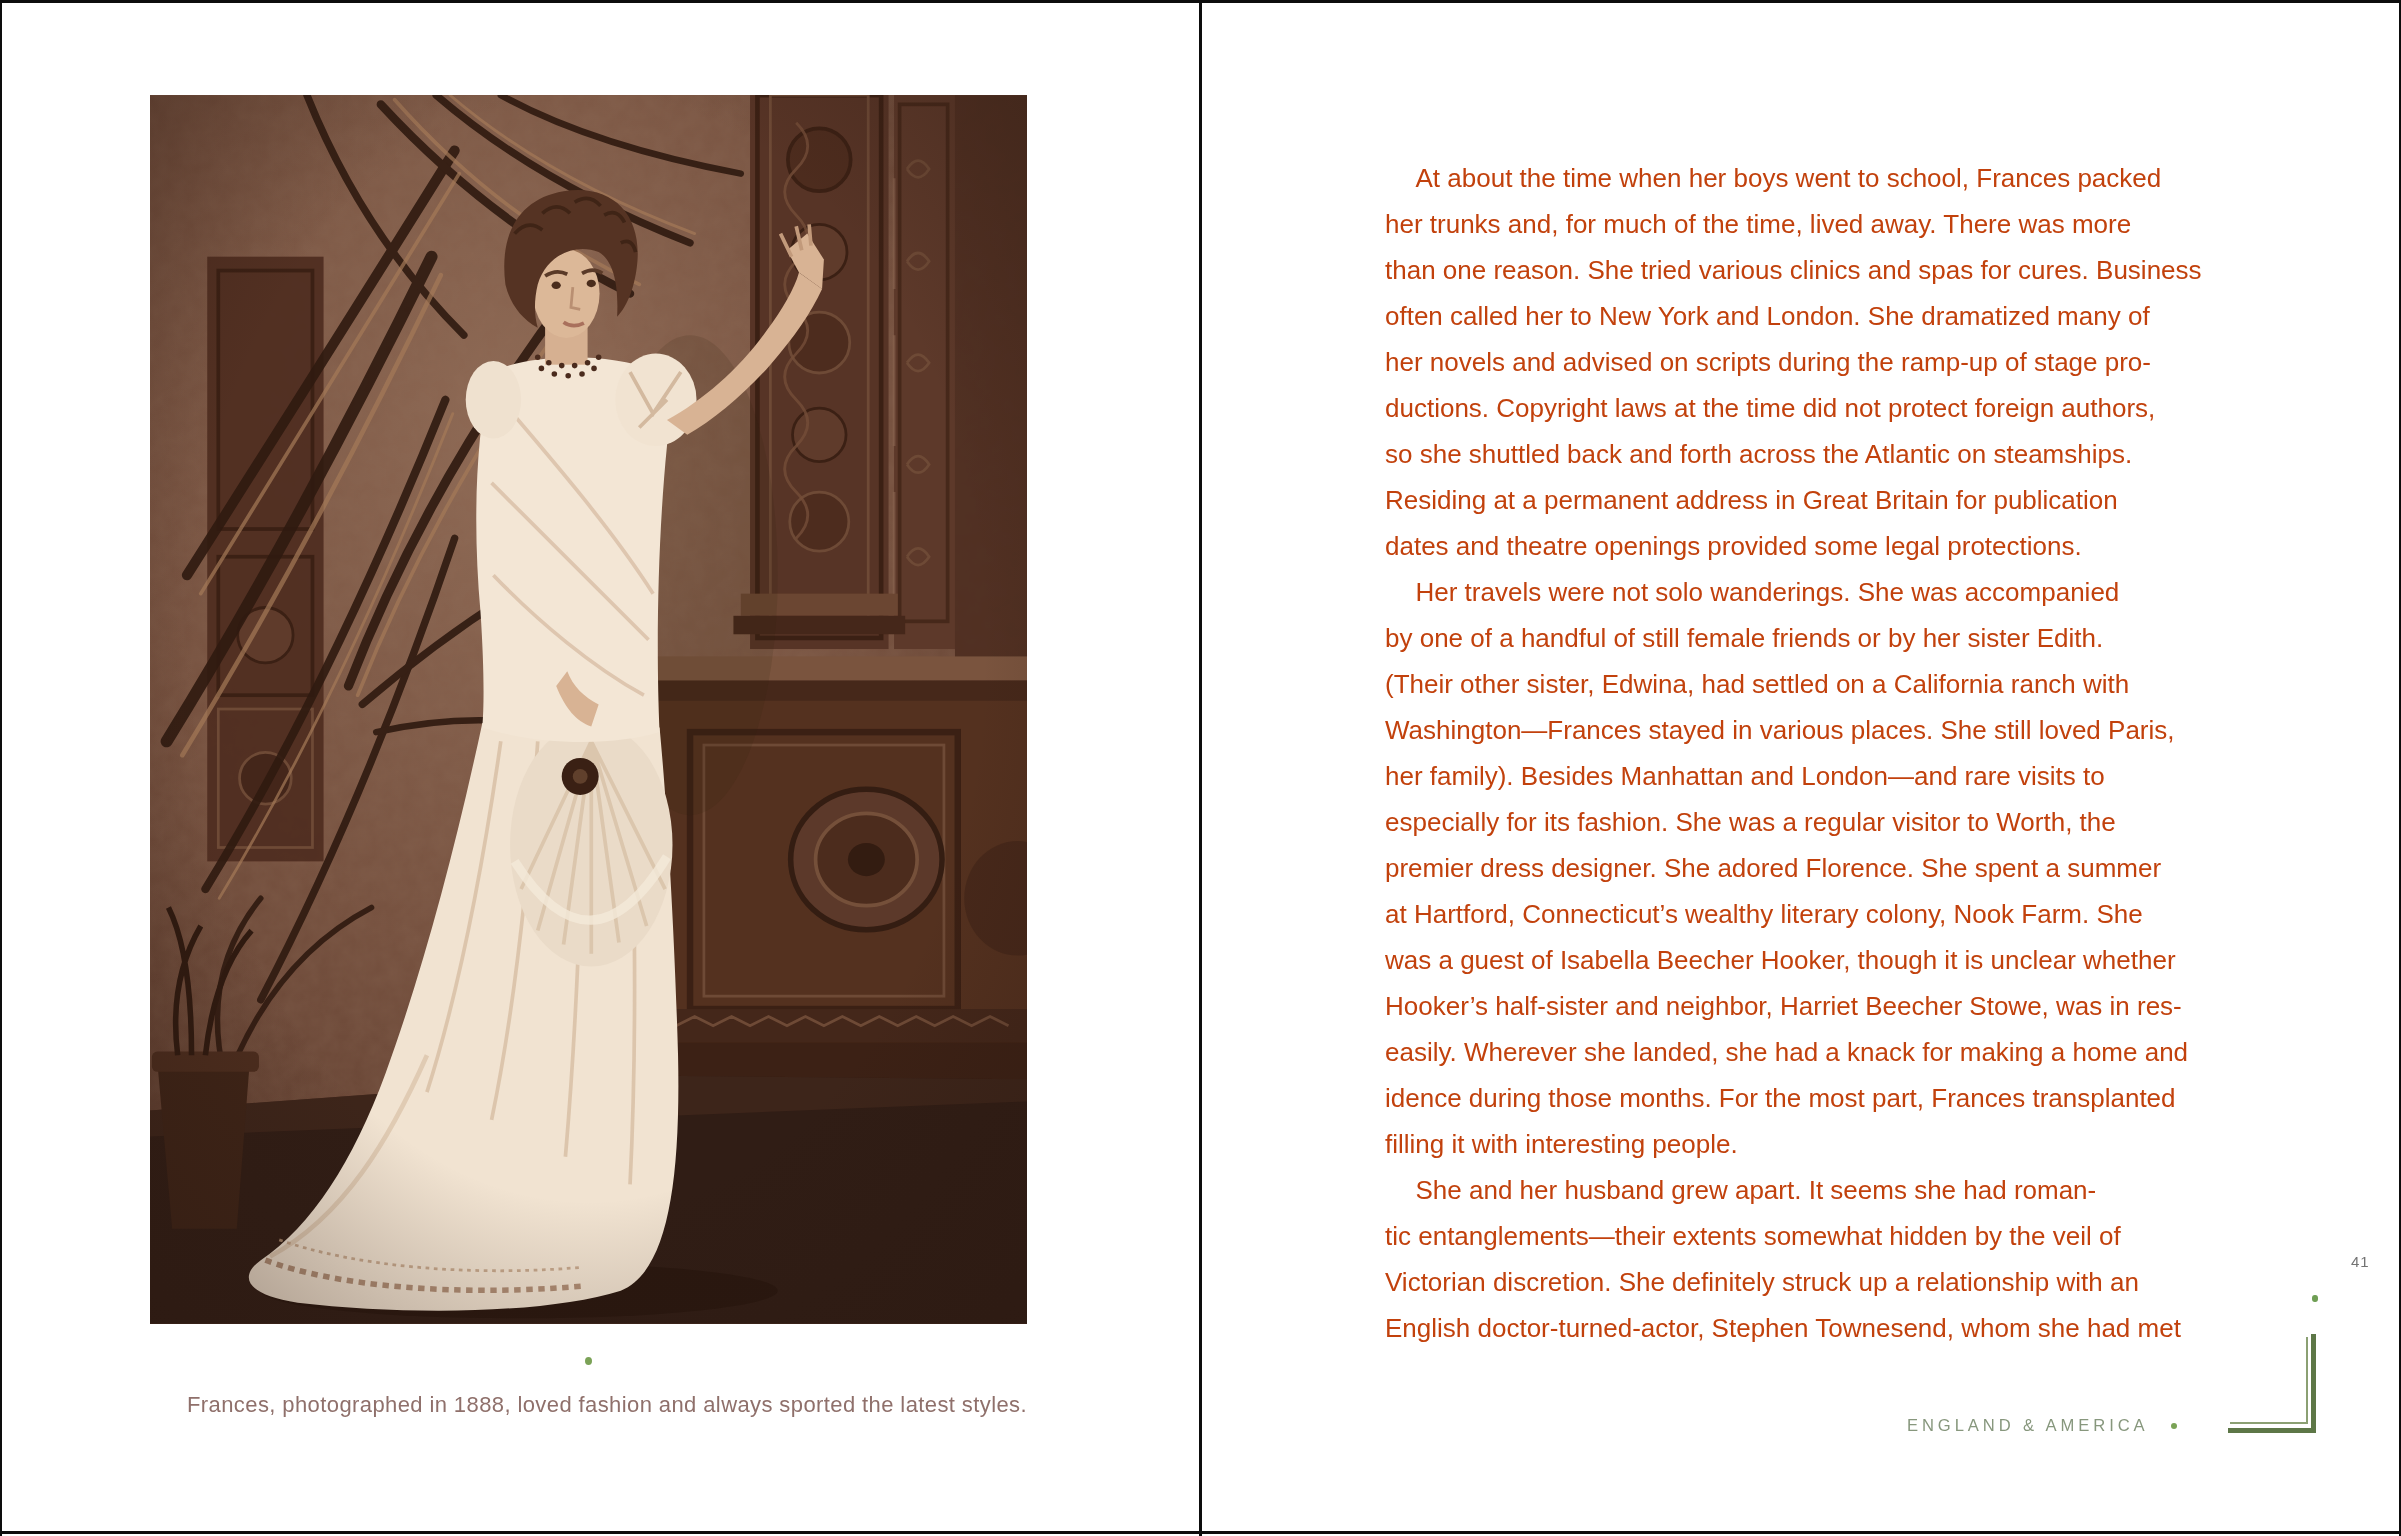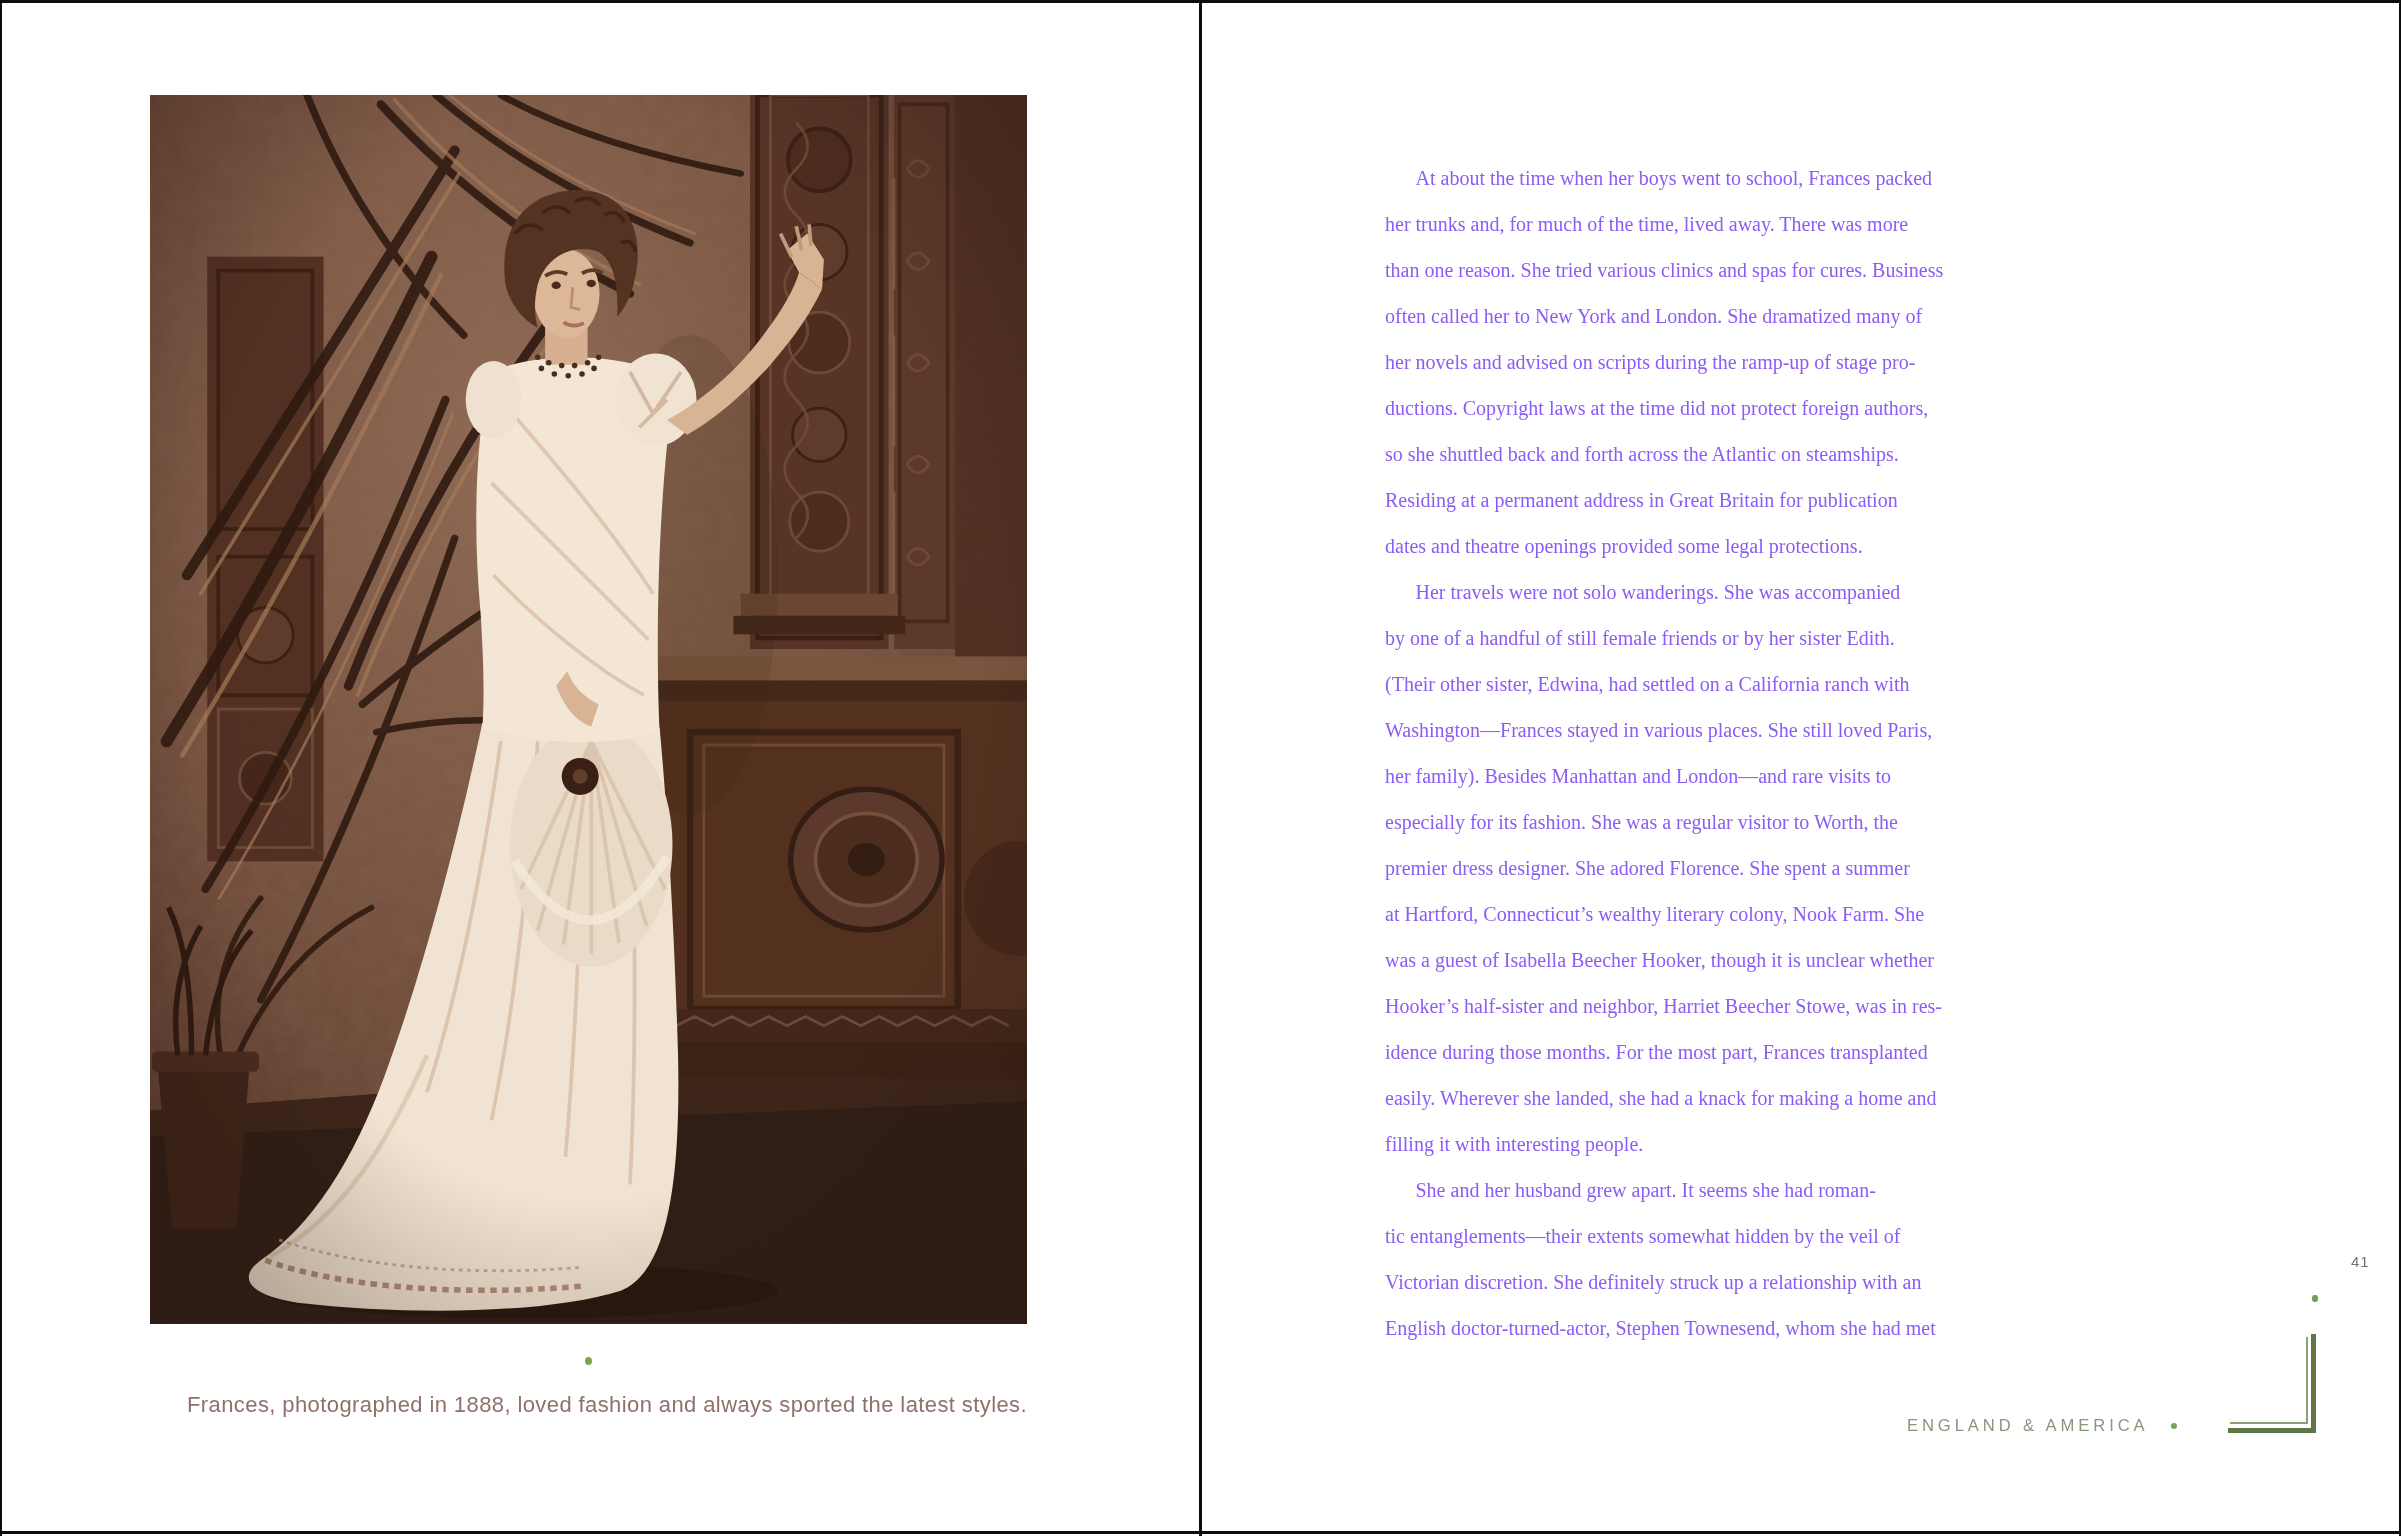--- a/index.html
+++ b/index.html
@@ -31,23 +31,23 @@
   .photo-caption{
     position:absolute;left:150px;top:1391px;width:877px;
     text-align:right;
     font-size:22px;line-height:28px;letter-spacing:0.4px;
     color:#8f706b;
   }
 
   
   .body-text{
     position:absolute;left:1385px;top:155px;width:859px;
-    font-family:Liberation Serif, serif;
-    font-size:20px;line-height:46px;
-    color:#8b5cf6;
+    font-family:Liberation Sans, sans-serif;
+    font-size:26px;line-height:46px;
+    color:#c2410c;
   }
   .body-text .line{white-space:nowrap;}
   .body-text .line.indent{padding-left:30.5px;}
 
   
   .page-number{
     position:absolute;left:2303px;top:1253px;
     font-size:15px;letter-spacing:0.9px;color:#737373;font-weight:400;margin-left:48px;
   }
   .page-number-dot{
@@ -298,22 +298,22 @@
       <div class="line indent">Her travels were not solo wanderings. She was accompanied</div>
       <div class="line">by one of a handful of still female friends or by her sister Edith.</div>
       <div class="line">(Their other sister, Edwina, had settled on a California ranch with</div>
       <div class="line">Washington—Frances stayed in various places. She still loved Paris,</div>
       <div class="line">her family). Besides Manhattan and London—and rare visits to</div>
       <div class="line">especially for its fashion. She was a regular visitor to Worth, the</div>
       <div class="line">premier dress designer. She adored Florence. She spent a summer</div>
       <div class="line">at Hartford, Connecticut’s wealthy literary colony, Nook Farm. She</div>
       <div class="line">was a guest of Isabella Beecher Hooker, though it is unclear whether</div>
       <div class="line">Hooker’s half-sister and neighbor, Harriet Beecher Stowe, was in res-</div>
+      <div class="line">easily. Wherever she landed, she had a knack for making a home and</div>
       <div class="line">idence during those months. For the most part, Frances transplanted</div>
-      <div class="line">easily. Wherever she landed, she had a knack for making a home and</div>
       <div class="line">filling it with interesting people.</div>
       <div class="line indent">She and her husband grew apart. It seems she had roman-</div>
       <div class="line">tic entanglements—their extents somewhat hidden by the veil of</div>
       <div class="line">Victorian discretion. She definitely struck up a relationship with an</div>
       <div class="line">English doctor-turned-actor, Stephen Townesend, whom she had met</div>
     </div>
 
   <div class="page-number">41</div>
   <div class="page-number-dot"></div>
 

